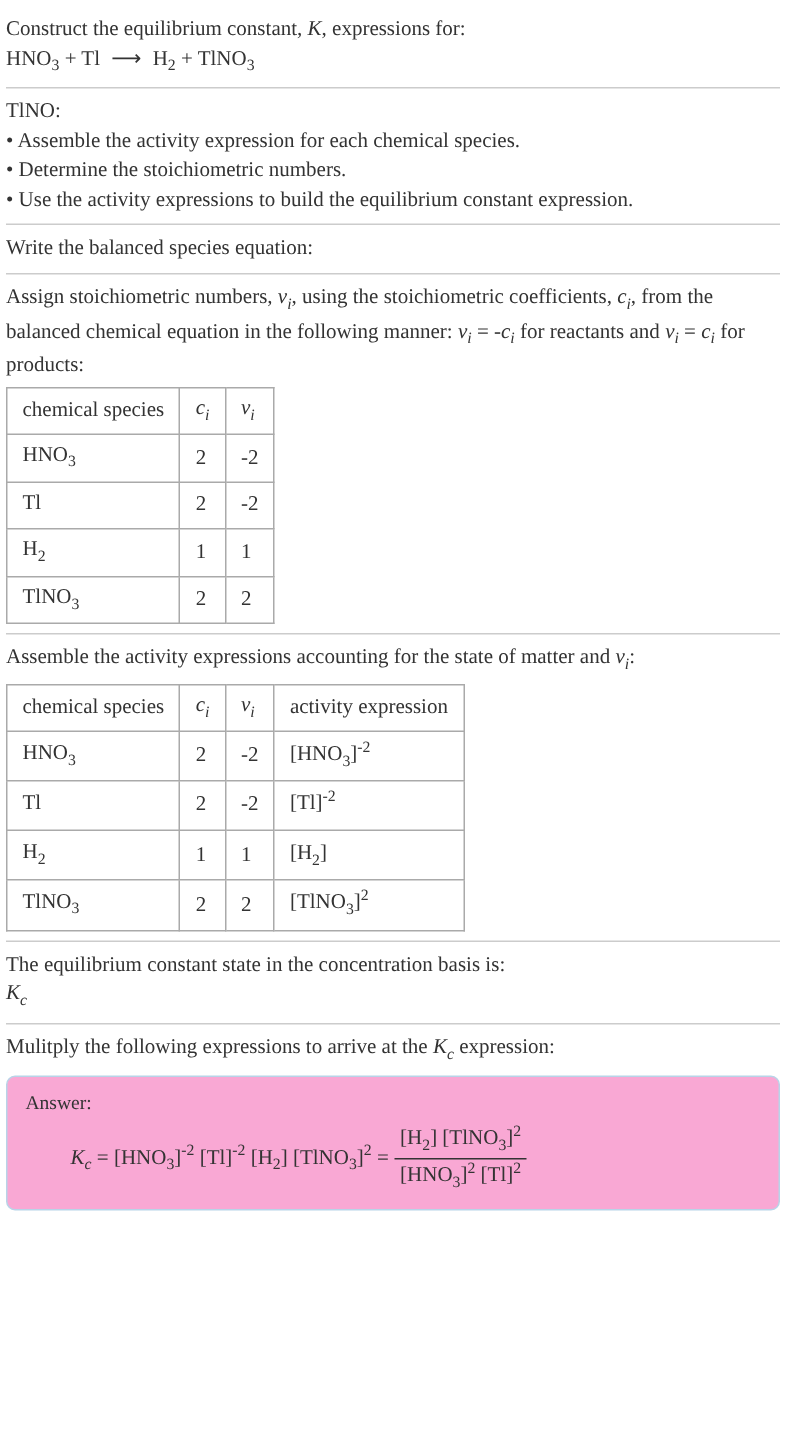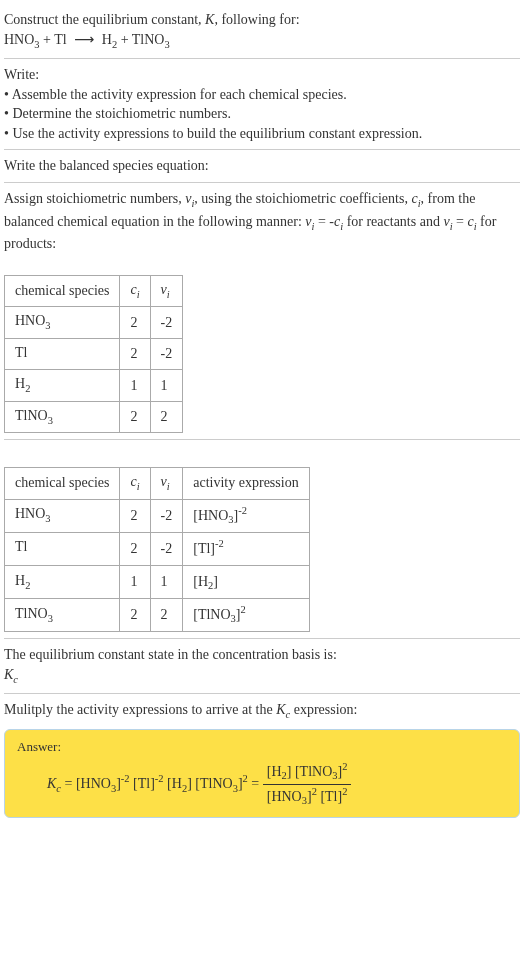--- a/index.html
+++ b/index.html
@@ -28,30 +28,30 @@
     sup {
       font-size: 0.75em;
       vertical-align: super;
     }
     .arrow {
       display: inline-block;
       margin: 0 4px;
     }
     table {
       border-collapse: collapse;
-      margin-top: 21px;
+      margin-top: 4px;
     }
     td, th {
       border: 1px solid #aaa;
       padding: 4px 10px;
       text-align: left;
       font-weight: normal;
     }
     .answer-box {
-      background-color: #fde047;
+      background-color: #f9a8d4;
       border: 1px solid #b8d4e8;
       border-radius: 6px;
       padding: 8px 12px;
       margin-top: 6px;
     }
     .answer-label {
       font-size: 13px;
       margin-bottom: 4px;
     }
     .frac {
@@ -72,29 +72,29 @@
     .eq-indent {
       padding-left: 30px;
       font-family: Liberation Serif, serif;
     }
   </style>
 </head>
 <body>
 
 <div class="section">
   <div>
-    <span>Construct the equilibrium constant, </span><span class="italic">K</span><span>, following for:</span>
+    <span>Construct the equilibrium constant, </span><span class="italic">K</span><span>, expressions for:</span>
   </div>
   <div>
     <span>HNO</span><sub>3</sub><span> + Tl </span><span class="arrow">⟶</span><span> H</span><sub>2</sub><span> + TlNO</span><sub>3</sub>
   </div>
 </div>
 
 <div class="section">
-  <div>Write:</div>
+  <div>TlNO:</div>
   <div>• Assemble the activity expression for each chemical species.</div>
   <div>• Determine the stoichiometric numbers.</div>
   <div>• Use the activity expressions to build the equilibrium constant expression.</div>
 </div>
 
 <div class="section">
   <div>Write the balanced species equation:</div>
 </div>
 
 <div class="section">
@@ -126,20 +126,23 @@
     <tr>
       <td><span>TlNO</span><sub>3</sub></td>
       <td>2</td>
       <td>2</td>
     </tr>
   </tbody>
     </table>
 </div>
 
 <div class="section">
+  <div>
+    <span>Assemble the activity expressions accounting for the state of matter and </span><span class="italic">ν</span><sub class="italic">i</sub><span>:</span>
+  </div>
   <table>
     <tbody>
         <tr>
       <td>chemical species</td>
       <td><span class="italic">c</span><sub class="italic">i</sub></td>
       <td><span class="italic">ν</span><sub class="italic">i</sub></td>
       <td>activity expression</td>
     </tr>
     <tr>
       <td><span>HNO</span><sub>3</sub></td>
@@ -169,21 +172,21 @@
     </table>
 </div>
 
 <div class="section">
   <div>The equilibrium constant state in the concentration basis is:</div>
   <div><span class="italic">K</span><sub class="italic">c</sub></div>
 </div>
 
 <div class="section">
   <div>
-    <span>Mulitply the activity expressions to arrive at the </span><span class="italic">K</span><sub class="italic">c</sub><span> expression:</span>
+    <span>Mulitply the following expressions to arrive at the </span><span class="italic">K</span><sub class="italic">c</sub><span> expression:</span>
   </div>
   <div class="answer-box">
     <div class="answer-label">Answer:</div>
     <div class="eq-indent">
       <span class="italic">K</span><sub class="italic">c</sub><span> = </span><span>[HNO</span><sub>3</sub><span>]</span><sup>-2</sup><span> [Tl]</span><sup>-2</sup><span> [H</span><sub>2</sub><span>] </span><span>[TlNO</span><sub>3</sub><span>]</span><sup>2</sup><span> = </span><span class="frac"><span class="num"><span>[H</span><sub>2</sub><span>] [TlNO</span><sub>3</sub><span>]</span><sup>2</sup></span><span class="den"><span>[HNO</span><sub>3</sub><span>]</span><sup>2</sup><span> [Tl]</span><sup>2</sup></span></span>
     </div>
   </div>
 </div>
 
 </body></html>

